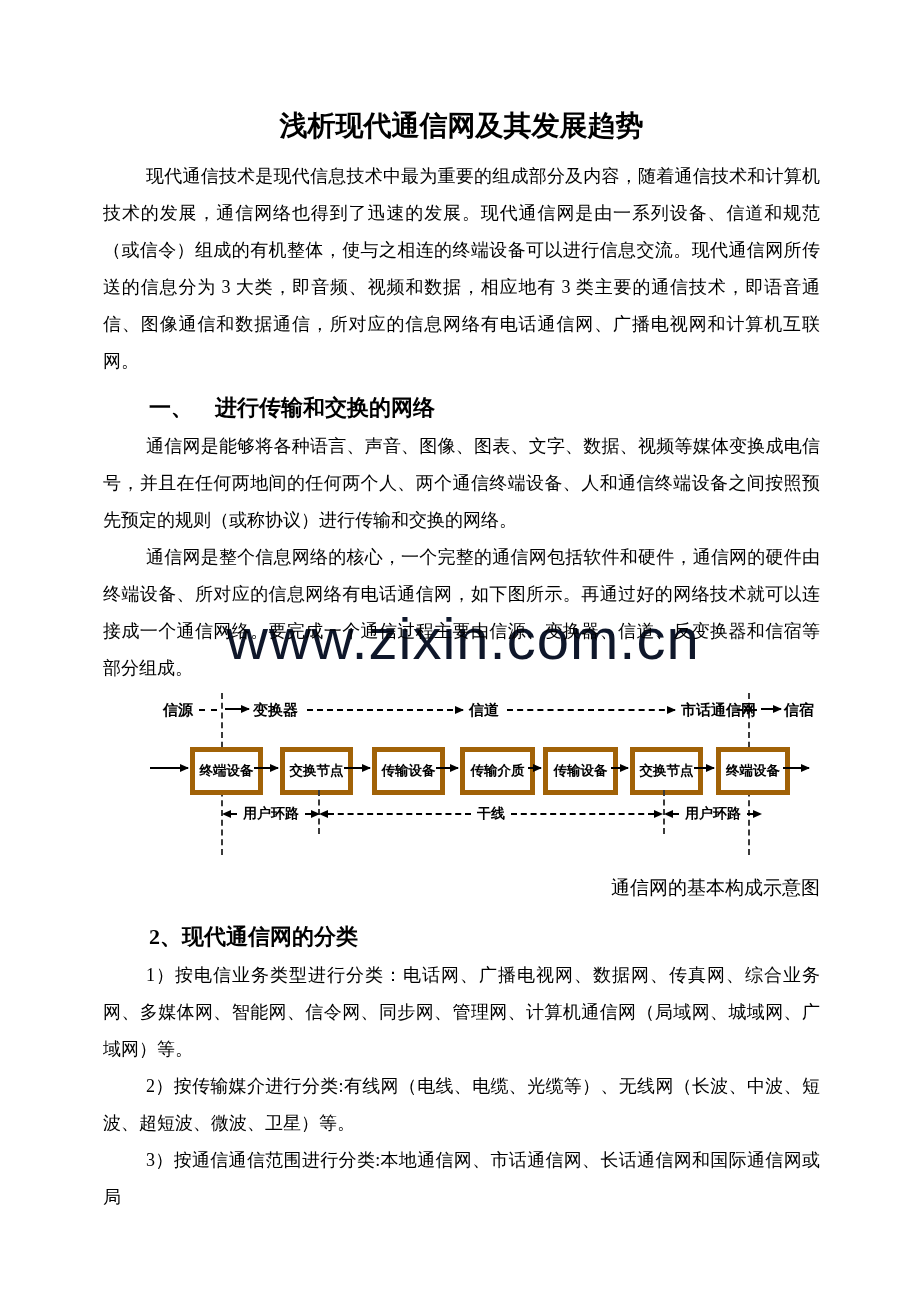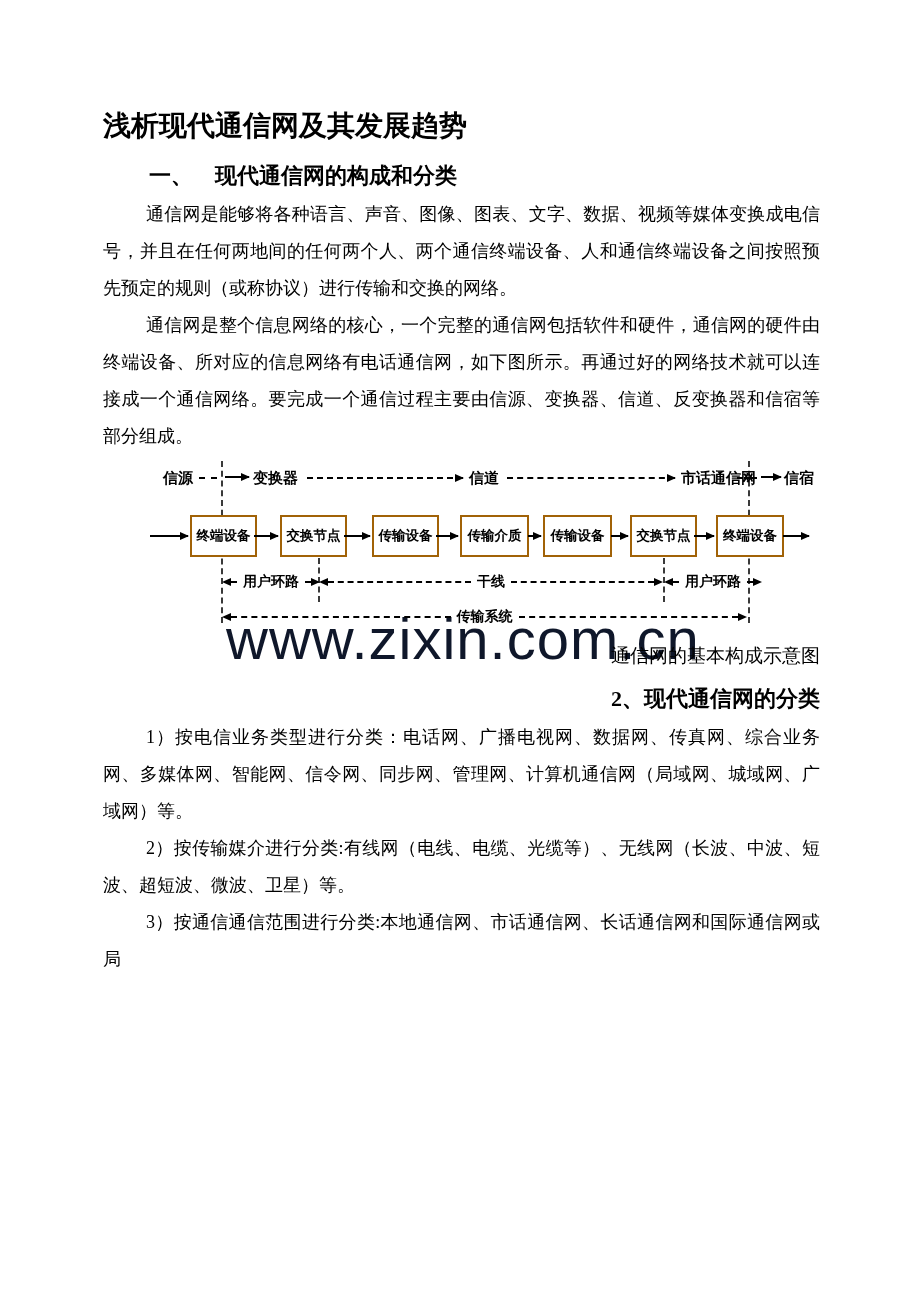--- a/index.html
+++ b/index.html
@@ -21,20 +21,21 @@
     color:#0f172a;
     z-index:0;
     white-space:nowrap;
   }
   .content {
     position:relative; z-index:1;
     padding:0 100px 0 103px;
   }
   .title {
     margin:104px 0 0 0;
+    text-align:center;
     font-size:28px; line-height:44px;
     font-weight:700;
   }
   p.body {
     margin:0;
     font-size:18px; line-height:37px;
     text-align:justify;
     text-indent:43px;
   }
   p.mt { margin-top:10px; }
@@ -43,21 +44,21 @@
     font-size:22px; line-height:40px;
     font-weight:700;
     text-indent:46px;
   }
   h3.sub {
     margin:0;
     font-size:22px; line-height:40px;
     font-weight:700;
     text-indent:46px;
   }
-  h3.sub.mt { margin-top:10px;text-align:right; }
+  h3.sub.mt { margin-top:16px; }
 
   
   .diagram {
     position:relative;
     width:695px; height:172px;
     margin:4px 0 0 32px;
     font-family:Liberation Serif, serif;
     font-weight:700;
   }
   .diagram .vline {
@@ -65,21 +66,21 @@
     border-left:2px dashed #3a3a3a;
   }
   .dlabel {
     position:absolute;
     font-size:15px; line-height:18px;
     white-space:nowrap;
   }
   .dbox {
     position:absolute; top:56px;
     width:63px; height:38px;
-    border:2px solid #a16207;
+    border:5px solid #a16207;
     background:#fff;
     display:flex; align-items:center; justify-content:center;
     font-size:13.5px;
     white-space:nowrap;
   }
   .sarrow { position:absolute; height:2px; background:#000; }
   .sarrow::after {
     content:''; position:absolute; right:-1px; top:1px;
     transform:translateY(-50%);
     width:0; height:0;
@@ -133,22 +134,23 @@
 <body>
 
 <div class="page">
 
   <div class="watermark">www.zixin.com.cn</div>
 
   <div class="content">
 
     <h1 class="title">浅析现代通信网及其发展趋势</h1>
 
-
-    <h2 class="sec">一、　现代通信网的构成和分类</h2>
+    <p class="body mt">现代通信技术是现代信息技术中最为重要的组成部分及内容，随着通信技术和计算机技术的发展，通信网络也得到了迅速的发展。现代通信网是由一系列设备、信道和规范（或信令）组成的有机整体，使与之相连的终端设备可以进行信息交流。现代通信网所传送的信息分为 3 大类，即音频、视频和数据，相应地有 3 类主要的通信技术，即语音通信、图像通信和数据通信，所对应的信息网络有电话通信网、广播电视网和计算机互联网。</p>
+
+    <h2 class="sec">一、　进行传输和交换的网络</h2>
 
     <p class="body">通信网是能够将各种语言、声音、图像、图表、文字、数据、视频等媒体变换成电信号，并且在任何两地间的任何两个人、两个通信终端设备、人和通信终端设备之间按照预先预定的规则（或称协议）进行传输和交换的网络。</p>
 
 
     <p class="body">通信网是整个信息网络的核心，一个完整的通信网包括软件和硬件，通信网的硬件由终端设备、所对应的信息网络有电话通信网，如下图所示。再通过好的网络技术就可以连接成一个通信网络。要完成一个通信过程主要由信源、变换器、信道、反变换器和信宿等部分组成。</p>
 
     <div class="diagram">
 
       <div class="vline" style="left:86px;top:2px;height:162px"></div>
       <div class="vline" style="left:613px;top:2px;height:162px"></div>
@@ -193,25 +195,20 @@
         <i class="ln"></i>
         <span class="lbl">干线</span>
         <i class="ln"></i>
       </div>
       <div class="span-arrow" style="left:529px;top:113px;width:83px">
         <i class="ln"></i>
         <span class="lbl">用户环路</span>
         <i class="ln"></i>
       </div>
 
-      <div class="span-arrow dashed" style="left:87px;top:148px;width:525px">
-        <i class="ln"></i>
-        <span class="lbl">传输系统</span>
-        <i class="ln"></i>
-      </div>
 
     </div>
 
     <div class="caption">通信网的基本构成示意图</div>
 
     <h3 class="sub mt">2、现代通信网的分类</h3>
 
 
     <p class="body">1）按电信业务类型进行分类：电话网、广播电视网、数据网、传真网、综合业务网、多媒体网、智能网、信令网、同步网、管理网、计算机通信网（局域网、城域网、广域网）等。</p>
 

